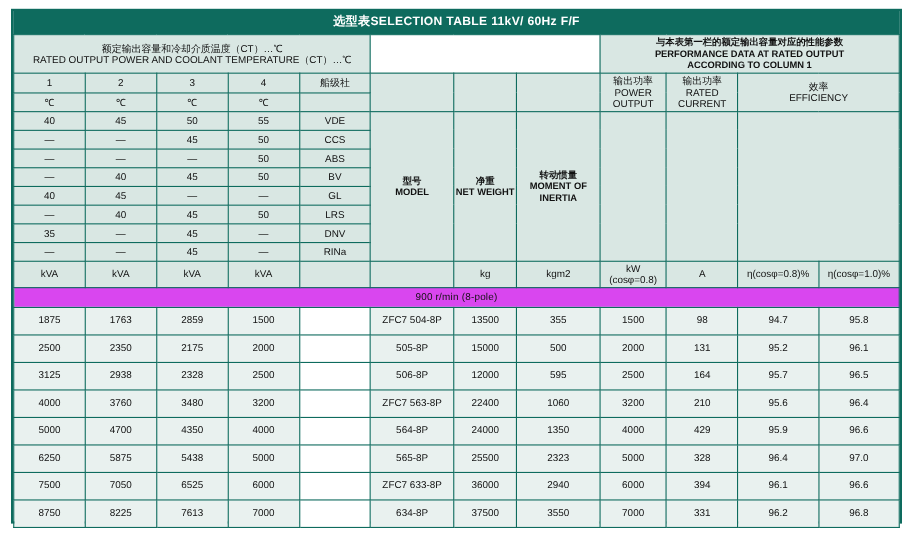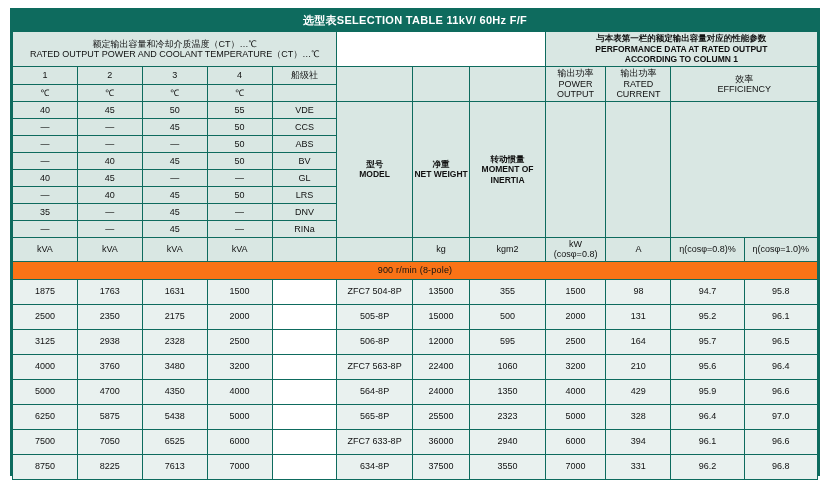--- a/index.html
+++ b/index.html
@@ -76,21 +76,21 @@
   .num-head td {
     background: #d9e7e3;
     font-weight: bold;
     height: 15px;
   }
   .cls-head td {
     background: #d9e7e3;
     height: 14px;
   }
   .section-row td {
-    background: #f97316;
+    background: #d946ef;
     color: #ffffff;
     text-align: left;
     font-weight: bold;
     font-size: 9px;
     padding-left: 6px;
     height: 15px;
     letter-spacing: .2px;
   }
   .data-row td {
     height: 22px;
@@ -281,21 +281,21 @@
         <td class="mini">η(cosφ=1.0)%</td>
       </tr>
 
       <tr class="section-row">
         <td colspan="12">900 r/min (8-pole)</td>
       </tr>
 
       <tr class="data-row">
         <td>1875</td>
         <td>1763</td>
-        <td>1631</td>
+        <td>2859</td>
         <td>1500</td>
         <td class="white"></td>
         <td class="model-cell">ZFC7 504-8P</td>
         <td>13500</td>
         <td>355</td>
         <td>1500</td>
         <td>98</td>
         <td>94.7</td>
         <td>95.8</td>
       </tr>

